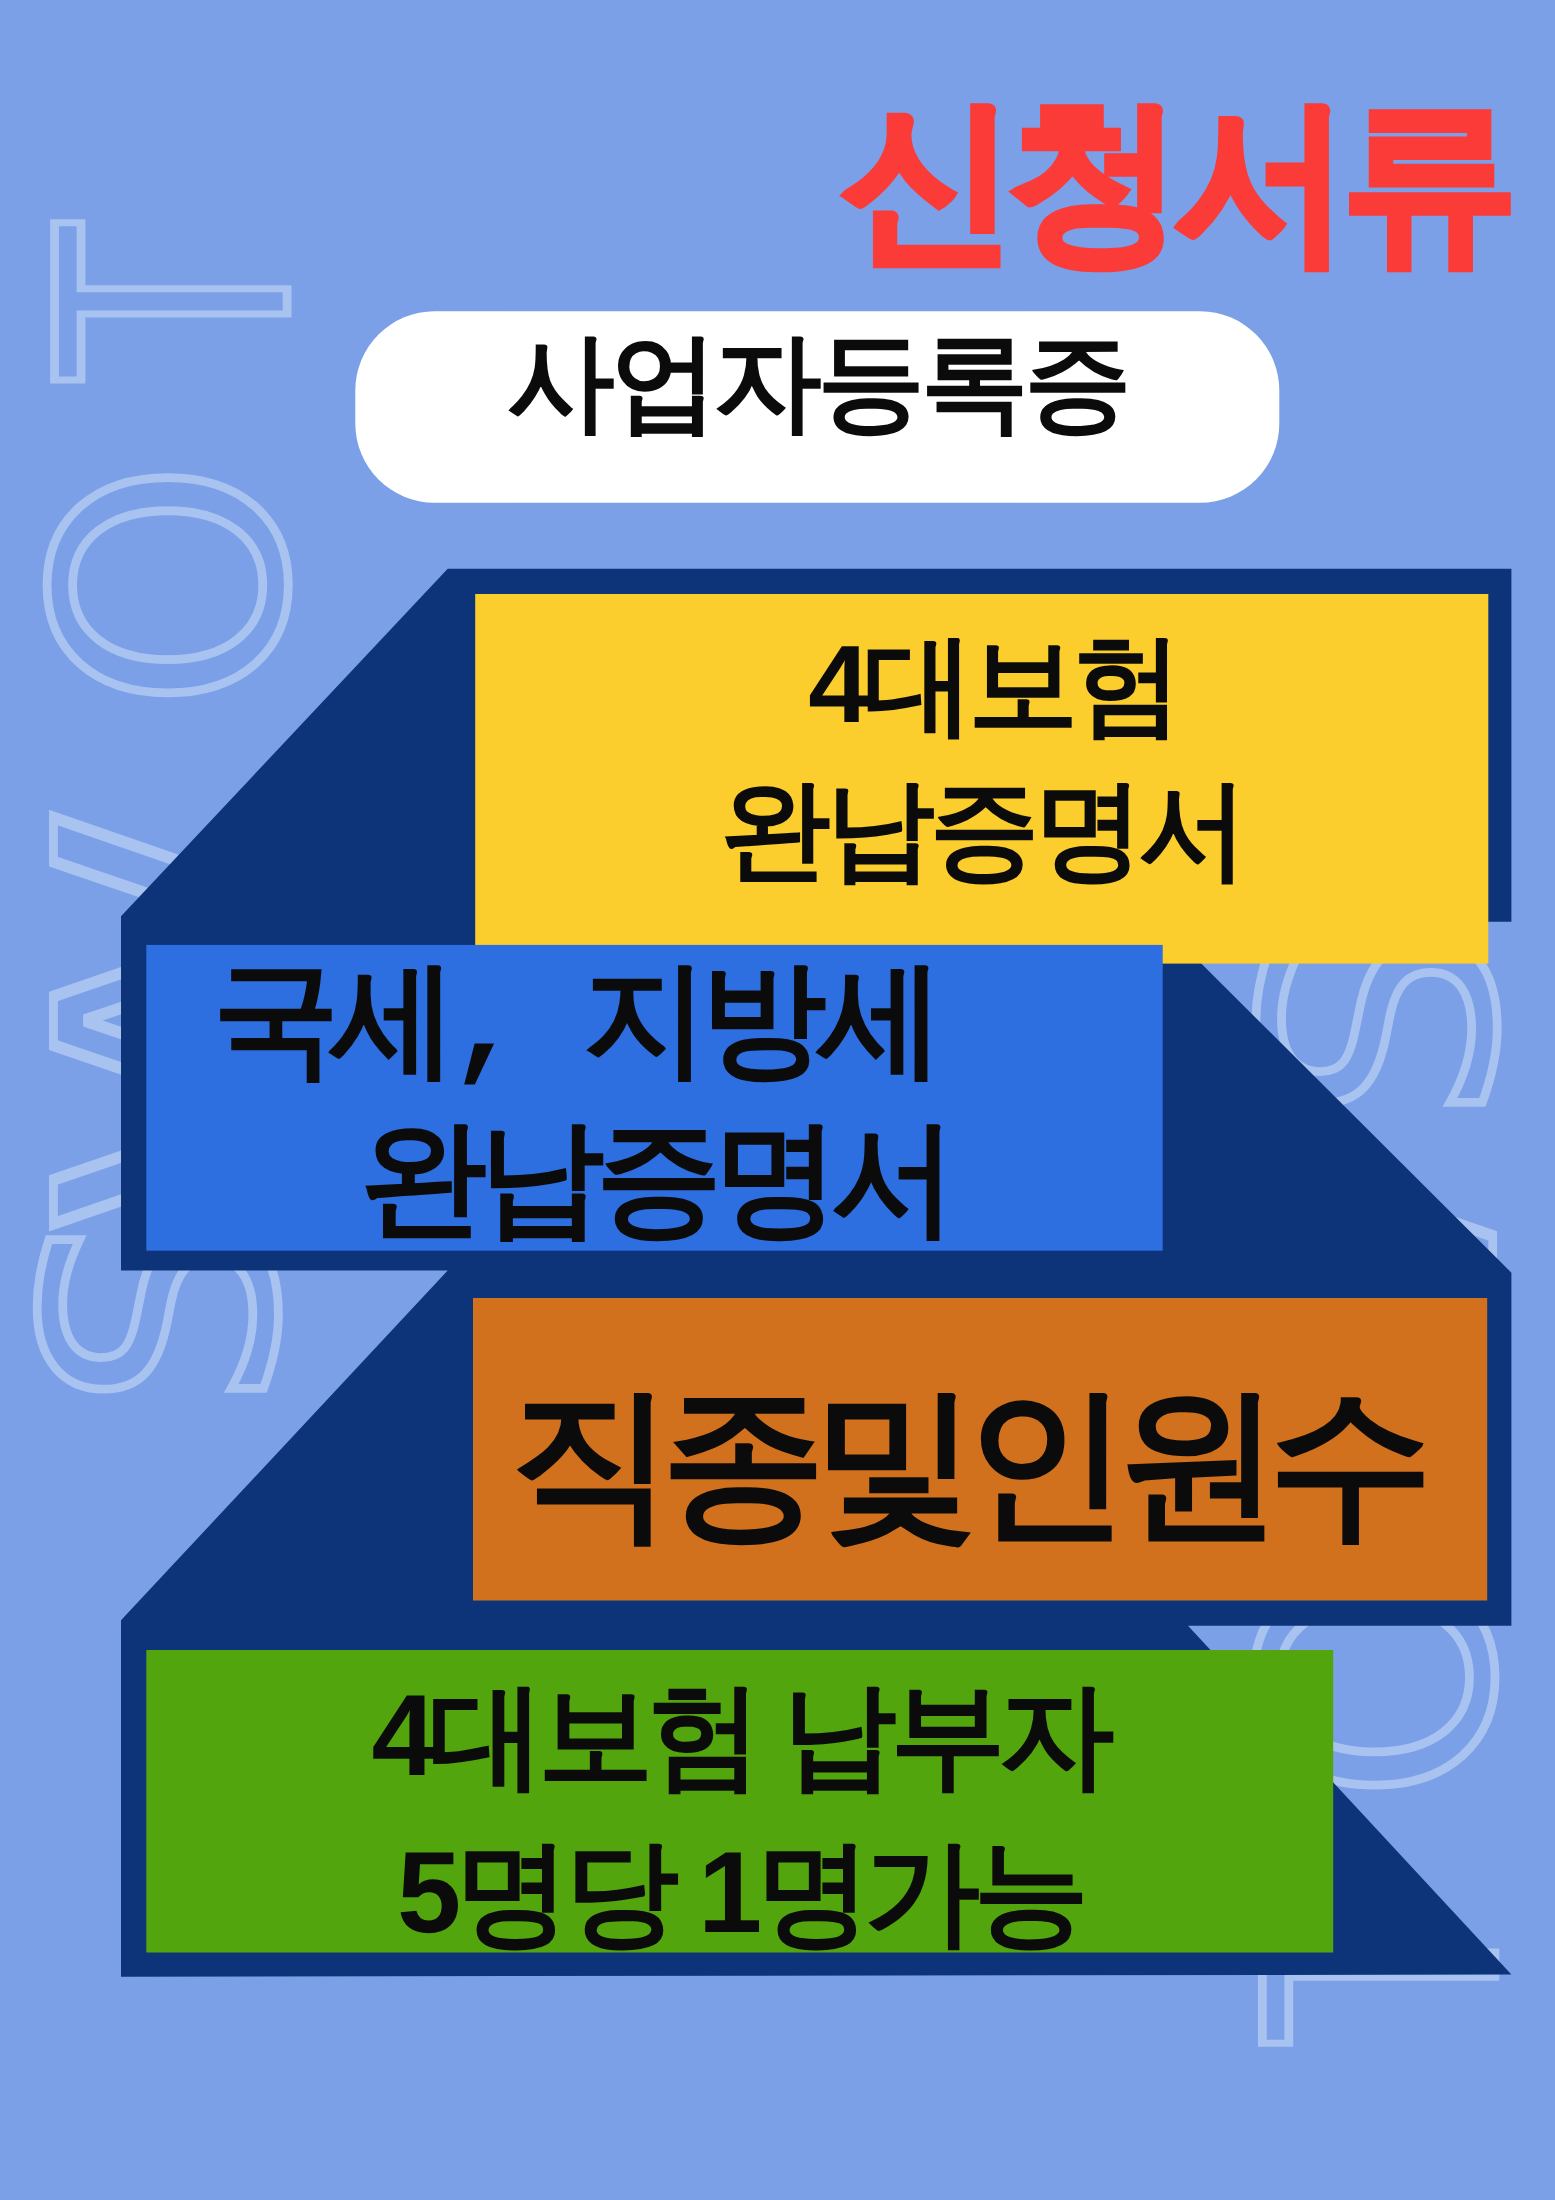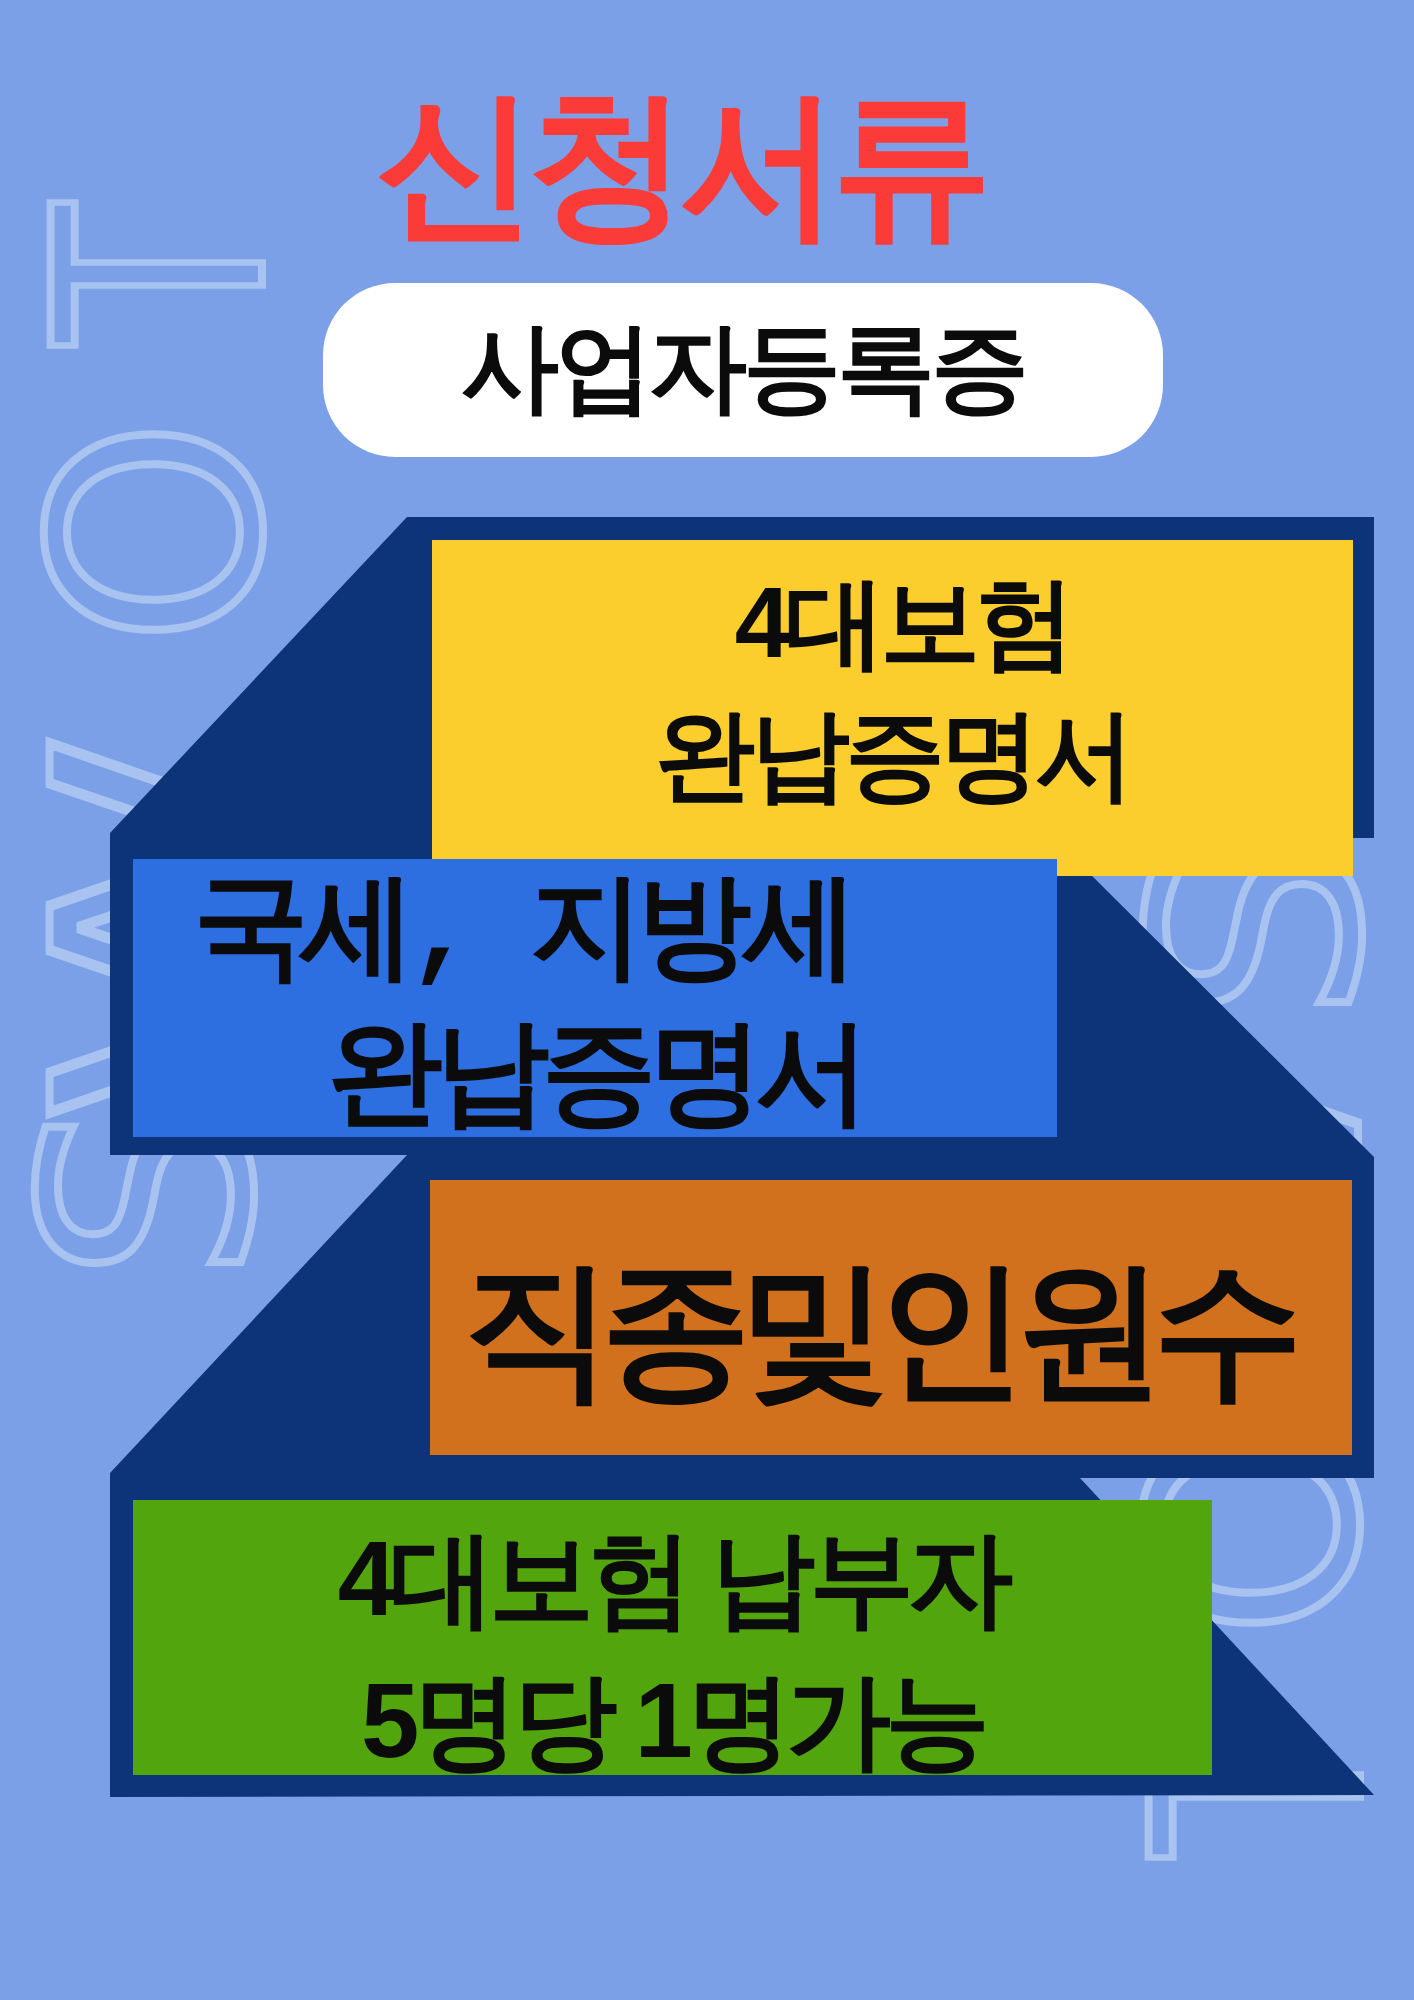--- a/index.html
+++ b/index.html
@@ -1,20 +1,20 @@
 <!DOCTYPE html>
 <html><head>
 <meta charset="utf-8">
 <style>
   html,body{margin:0;padding:0;}
   .page{position:relative;width:1414px;height:2000px;background:#7BA0E8;overflow:hidden;font-family:"Liberation Sans",sans-serif;}
   .bg-letter{position:absolute;color:transparent;-webkit-text-stroke:8px #A9C3F0;font-family:"DejaVu Sans",sans-serif;font-size:290px;line-height:1;white-space:pre;}
   .ribbon-svg{position:absolute;left:0;top:0;}
-  .title{position:absolute;left:0;top:84px;width:1360px;text-align:center;font-size:160px;font-weight:400;color:#FB3B38;line-height:1;letter-spacing:-8px;-webkit-text-stroke:6px #FB3B38;}
-  .pill{position:absolute;left:323px;top:283px;width:840px;height:174px;background:#ffffff;border-radius:72px;display:flex;align-items:flex-end;justify-content:center;padding-bottom:22px;box-sizing:border-box;}
+  .title{position:absolute;left:12px;top:84px;width:1360px;text-align:right;font-size:160px;font-weight:700;color:#FB3B38;line-height:1;letter-spacing:-8px;-webkit-text-stroke:6px #FB3B38;}
+  .pill{position:absolute;left:323px;top:283px;width:840px;height:174px;background:#ffffff;border-radius:72px;display:flex;align-items:flex-start;justify-content:center;padding-bottom:22px;box-sizing:border-box;}
   .pill-text{font-size:98px;color:#0B0B0B;font-weight:700;letter-spacing:-4px;}
   .box{position:absolute;display:flex;flex-direction:column;align-items:center;justify-content:center;text-align:center;color:#0B0B0B;font-weight:700;box-sizing:border-box;}
   .box-yellow{left:432px;top:540px;width:921px;height:336px;background:#FCCE2D;font-size:100px;line-height:132px;padding-bottom:40px;letter-spacing:-5px;}
   .box-blue{left:133px;top:859px;width:924px;height:278px;background:#2D6EE0;font-size:115px;line-height:137px;padding-top:10px;letter-spacing:-8px;}
   .box-orange{left:430px;top:1180px;width:922px;height:275px;background:#D2711D;font-size:150px;line-height:150px;padding-top:23px;letter-spacing:-12px;}
   .box-green{left:133px;top:1500px;width:1079px;height:275px;background:#53A50D;font-size:105px;line-height:142px;padding-top:25px;letter-spacing:-6px;}
   .shift-l73{position:relative;left:-73px;font-family:Liberation Mono, monospace;}
   .shift-l14{position:relative;left:-14px;}
   .shift-r10{position:relative;left:10px;}
 </style>

